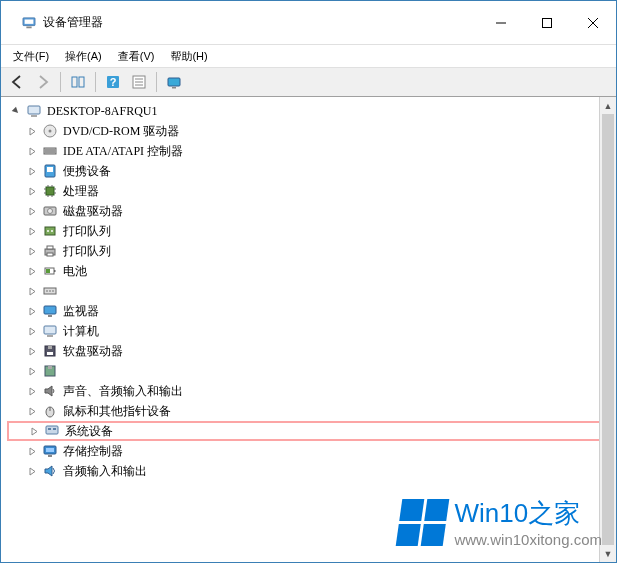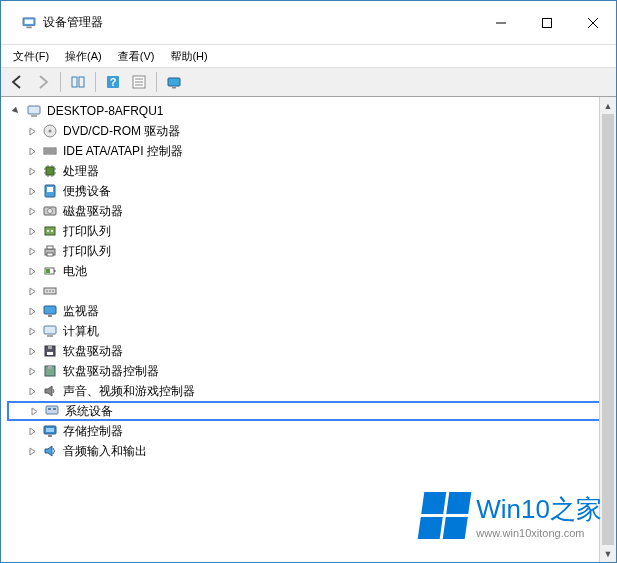--- a/index.html
+++ b/index.html
@@ -18,42 +18,42 @@
   .menuitem { padding: 2px 8px; color: #000; }
   
   
   .toolbar { height: 30px; display: flex; align-items: center; padding: 2px 4px; background: #f0f0f0; border-top: 1px solid #e0e0e0; border-bottom: 1px solid #a0a0a0; gap: 2px; }
   .tool-btn { width: 24px; height: 24px; display: inline-flex; align-items: center; justify-content: center; border: 1px solid transparent; }
   .tool-sep { width: 1px; height: 20px; background: #c0c0c0; margin: 0 3px; }
   
   
   .tree-area { flex: 1; overflow: auto; padding: 4px 6px; background: #fff; position: relative; }
   .tree-root { list-style: none; }
-  .tree-node { list-style: none; }
+  .tree-node { list-style: none; font-family: Liberation Serif, serif; }
   .node-row { display: flex; align-items: center; height: 20px; padding-left: 2px; white-space: nowrap; }
   .node-row.child { padding-left: 18px; }
   .expander { width: 14px; height: 14px; display: inline-flex; align-items: center; justify-content: center; margin-right: 2px; color: #666; font-size: 10px; }
   .node-icon { width: 18px; height: 16px; display: inline-flex; align-items: center; justify-content: center; margin-right: 4px; }
   .node-label { font-size: 12px; color: #000; }
-  .highlight-box { border: 2px solid #3b82f6; }
+  .highlight-box { border: 2px solid #fca5a5; }
   
   
   .scrollbar-v { position: absolute; right: 0; top: 0; bottom: 0; width: 17px; background: #f0f0f0; border-left: 1px solid #d0d0d0; display: flex; flex-direction: column; }
   .scroll-arrow { height: 17px; display: flex; align-items: center; justify-content: center; color: #555; font-size: 9px; }
   .scroll-track { flex: 1; position: relative; }
   .scroll-thumb { position: absolute; left: 2px; right: 2px; top: 0; height: 100%; background: #cdcdcd; }
   
   
-  .watermark { position: absolute; right: 14px; bottom: 23px; display: flex; align-items: center; gap: 8px; pointer-events: none; }
+  .watermark { position: absolute; right: 14px; bottom: 14px; display: flex; align-items: center; gap: 8px; pointer-events: none; }
   .winlogo { display: grid; grid-template-columns: 22px 22px; grid-template-rows: 22px 22px; gap: 3px; transform: skewX(-8deg); }
   .winlogo div { background: #0078d7; }
   .wm-text { display: flex; flex-direction: column; align-items: flex-start; }
   .wm-title { font-size: 26px; font-weight: 400; color: #0078d7; letter-spacing: 0; }
   .wm-title .zh { color: #0078d7; }
-  .wm-url { font-size: 11px; color: #888; }
+  .wm-url { font-size: 15px; color: #888; }
   
   
   svg { display: block; }
 </style>
 </head>
 <body>
 
 <div class="window">
 
   <div class="titlebar">
@@ -187,20 +187,36 @@
             </li>
             <li class="tree-node">
               <div class="node-row child">
                 <span class="expander">
                   <svg width="9" height="9">
                     <path d="M2 1 L7 4.5 L2 8 Z" fill="none" stroke="#888" stroke-width="1"></path>
                   </svg>
                 </span>
                 <span class="node-icon">
                   <svg width="16" height="16" viewBox="0 0 16 16">
+                    <rect x="3" y="2" width="10" height="12" rx="1" fill="#4aa3df" stroke="#2e5d8f"></rect>
+                    <rect x="5" y="4" width="6" height="5" fill="#fff"></rect>
+                  </svg>
+                </span>
+                <span class="node-label">便携设备</span>
+              </div>
+            </li>
+            <li class="tree-node">
+              <div class="node-row child">
+                <span class="expander">
+                  <svg width="9" height="9">
+                    <path d="M2 1 L7 4.5 L2 8 Z" fill="none" stroke="#888" stroke-width="1"></path>
+                  </svg>
+                </span>
+                <span class="node-icon">
+                  <svg width="16" height="16" viewBox="0 0 16 16">
                     <rect x="4" y="4" width="8" height="8" fill="#5a8a3a" stroke="#2e5d1f"></rect>
                     <line x1="2" y1="6" x2="4" y2="6" stroke="#666"></line>
                     <line x1="2" y1="10" x2="4" y2="10" stroke="#666"></line>
                     <line x1="12" y1="6" x2="14" y2="6" stroke="#666"></line>
                     <line x1="12" y1="10" x2="14" y2="10" stroke="#666"></line>
                     <line x1="6" y1="2" x2="6" y2="4" stroke="#666"></line>
                     <line x1="10" y1="2" x2="10" y2="4" stroke="#666"></line>
                     <line x1="6" y1="12" x2="6" y2="14" stroke="#666"></line>
                     <line x1="10" y1="12" x2="10" y2="14" stroke="#666"></line>
                   </svg>
@@ -210,36 +226,20 @@
             </li>
             <li class="tree-node">
               <div class="node-row child">
                 <span class="expander">
                   <svg width="9" height="9">
                     <path d="M2 1 L7 4.5 L2 8 Z" fill="none" stroke="#888" stroke-width="1"></path>
                   </svg>
                 </span>
                 <span class="node-icon">
                   <svg width="16" height="16" viewBox="0 0 16 16">
-                    <rect x="3" y="2" width="10" height="12" rx="1" fill="#4aa3df" stroke="#2e5d8f"></rect>
-                    <rect x="5" y="4" width="6" height="5" fill="#fff"></rect>
-                  </svg>
-                </span>
-                <span class="node-label">便携设备</span>
-              </div>
-            </li>
-            <li class="tree-node">
-              <div class="node-row child">
-                <span class="expander">
-                  <svg width="9" height="9">
-                    <path d="M2 1 L7 4.5 L2 8 Z" fill="none" stroke="#888" stroke-width="1"></path>
-                  </svg>
-                </span>
-                <span class="node-icon">
-                  <svg width="16" height="16" viewBox="0 0 16 16">
                     <rect x="2" y="4" width="12" height="8" rx="1" fill="#ccc" stroke="#666"></rect>
                     <circle cx="8" cy="8" r="2.5" fill="#eee" stroke="#888"></circle>
                   </svg>
                 </span>
                 <span class="node-label">磁盘驱动器</span>
               </div>
             </li>
             <li class="tree-node">
               <div class="node-row child">
                 <span class="expander">
@@ -363,37 +363,52 @@
                   <svg width="9" height="9">
                     <path d="M2 1 L7 4.5 L2 8 Z" fill="none" stroke="#888" stroke-width="1"></path>
                   </svg>
                 </span>
                 <span class="node-icon">
                   <svg width="16" height="16" viewBox="0 0 16 16">
                     <rect x="3" y="3" width="10" height="10" fill="#7a8" stroke="#456"></rect>
                     <rect x="6" y="3" width="4" height="3" fill="#aaa"></rect>
                   </svg>
                 </span>
-                <span class="node-label">软盘驱动器控制器</span>
               </div>
             </li>
             <li class="tree-node">
               <div class="node-row child">
                 <span class="expander">
                   <svg width="9" height="9">
                     <path d="M2 1 L7 4.5 L2 8 Z" fill="none" stroke="#888" stroke-width="1"></path>
                   </svg>
                 </span>
                 <span class="node-icon">
                   <svg width="16" height="16" viewBox="0 0 16 16">
                     <path d="M3 6 L6 6 L10 3 L10 13 L6 10 L3 10 Z" fill="#888" stroke="#555"></path>
                     <path d="M11 6 Q13 8 11 10" fill="none" stroke="#555"></path>
                   </svg>
                 </span>
-                <span class="node-label">声音、视频和游戏控制器</span>
+                <span class="node-label">声音、音频输入和输出</span>
+              </div>
+            </li>
+            <li class="tree-node">
+              <div class="node-row child">
+                <span class="expander">
+                  <svg width="9" height="9">
+                    <path d="M2 1 L7 4.5 L2 8 Z" fill="none" stroke="#888" stroke-width="1"></path>
+                  </svg>
+                </span>
+                <span class="node-icon">
+                  <svg width="16" height="16" viewBox="0 0 16 16">
+                    <ellipse cx="8" cy="9" rx="4" ry="5" fill="#ddd" stroke="#666"></ellipse>
+                    <line x1="8" y1="4" x2="8" y2="8" stroke="#666"></line>
+                  </svg>
+                </span>
+                <span class="node-label">鼠标和其他指针设备</span>
               </div>
             </li>
             <li class="tree-node">
               <div class="node-row child highlight-box">
                 <span class="expander">
                   <svg width="9" height="9">
                     <path d="M2 1 L7 4.5 L2 8 Z" fill="none" stroke="#888" stroke-width="1"></path>
                   </svg>
                 </span>
                 <span class="node-icon">

